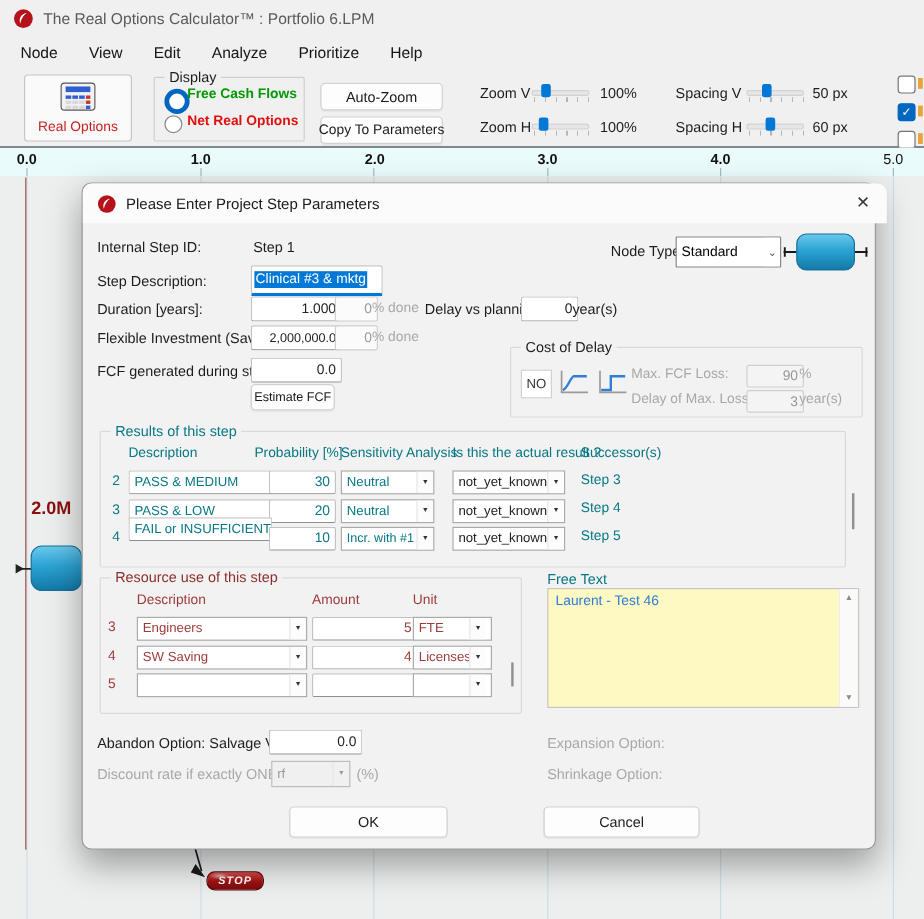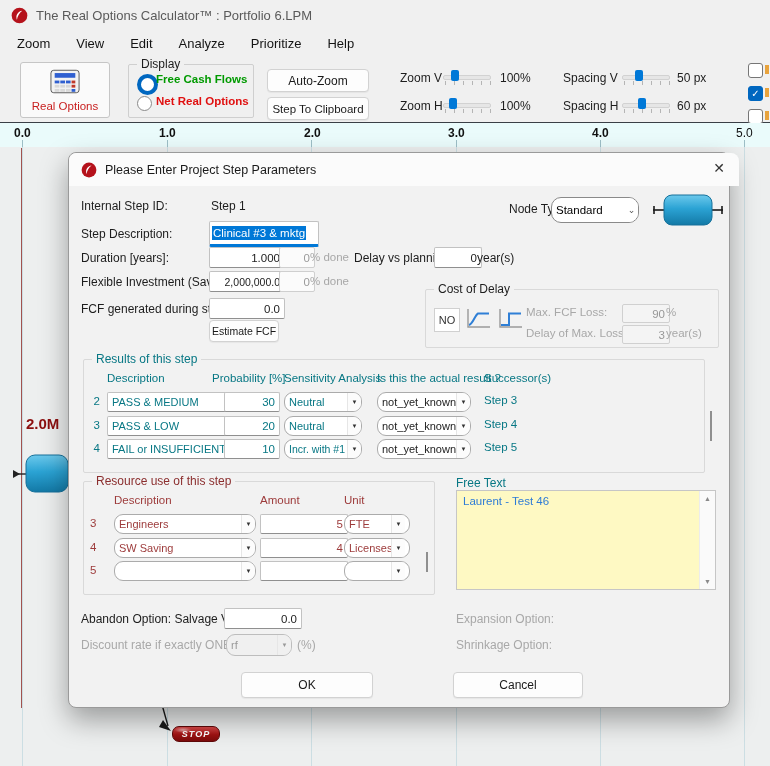--- a/index.html
+++ b/index.html
@@ -16,21 +16,21 @@
   .tb.right{justify-content:flex-end}
   .tb.dis{background:#f4f4f4;border-color:#d0d0d0;color:#979797}
   .tb.softdis{background:#fbfbfb;border-color:#cfcfcf;color:#9a9a9a}
   .win-btn{position:absolute;background:#fdfdfd;border:1px solid #d2d2d2;border-radius:4px;
       display:flex;align-items:center;justify-content:center;font-size:12px;color:#1a1a1a;
       box-shadow:0 1px 1px rgba(0,0,0,.05);cursor:default;white-space:nowrap}
   .grp{position:absolute;border:1px solid #d9d9d9;border-radius:2px}
   .grp-label{position:absolute;top:-8px;left:8px;background:#f2f2f2;padding:0 4px;
       font-size:12px;white-space:nowrap}
   .combo{position:absolute;display:flex;align-items:stretch;background:#fff;
-      border:1px solid #ababab;border-radius:9px;overflow:hidden}
+      border:1px solid #ababab;border-radius:0;overflow:hidden}
   .combo .ct{flex:1;font-size:11px;display:flex;align-items:center;padding-left:4px;
       white-space:nowrap;overflow:hidden}
   .combo .ca{width:13px;display:flex;align-items:center;justify-content:center;font-size:6px;
       color:#333;border-left:1px solid #e6e6e6;background:#fcfcfc}
   .combo.dis{background:#f0f0f0;border-color:#bdbdbd}
   .combo.dis .ct{color:#9a9a9a}
   .combo.dis .ca{background:#f0f0f0;color:#9a9a9a}
   .hdr{position:absolute;font-size:11.5px;white-space:nowrap}
   .rownum{position:absolute;font-size:11.5px;width:14px;text-align:right;white-space:nowrap}
   .slider{position:absolute;width:48px;height:15px}
@@ -53,21 +53,21 @@
   <span style="width:17px;height:17px;display:inline-block">
     <svg width="17" height="17" viewBox="0 0 18 18">
         <circle cx="9" cy="9" r="8.3" fill="#b5121b"></circle>
         <path d="M11.9,4.0 C8.0,4.5 5.4,7.7 5.8,11.6 C5.9,12.6 6.3,13.5 6.3,13.5 C6.7,9.9 9.0,6.0 11.9,4.0 Z" fill="#fff"></path>
       </svg>
   </span>
   <span style="margin-left:8px;font-size:13px;color:#5a5a5a">The Real Options Calculator™ :  Portfolio 6.LPM</span>
 </div>
 
 <div class="abs" style="left:4px;top:30px;width:760px;height:26px;display:flex;align-items:center">
-  <span class="menu-item">Zoom</span>
+  <span class="menu-item">Node</span>
   <span class="menu-item">View</span>
   <span class="menu-item">Edit</span>
   <span class="menu-item">Analyze</span>
   <span class="menu-item">Prioritize</span>
   <span class="menu-item">Help</span>
 </div>
 
 <div class="abs" style="left:0;top:56px;width:770px;height:66px;border-bottom:2px solid #3a3f46">
 
   <div class="abs" style="left:20px;top:6px;width:88px;height:54px;background:#fafafa;border:1px solid #c6c6c6;border-radius:3px;display:flex;flex-direction:column;align-items:center;justify-content:center">
@@ -94,21 +94,21 @@
 
   <div class="grp" style="left:128px;top:8px;width:124px;height:52px;border-color:#cfcfcf">
     <span class="grp-label" style="background:#f0f0f0;color:#1d1d1d">Display</span>
     <span class="abs" style="left:8px;top:9px;width:13px;height:13px;border-radius:50%;background:#fff;border:4px solid #0067c0"></span>
     <span class="abs" style="left:27px;top:8px;font-size:11.5px;font-weight:bold;color:#009a00;white-space:nowrap">Free Cash Flows</span>
     <span class="abs" style="left:8px;top:31px;width:13px;height:13px;border-radius:50%;background:#fff;border:1px solid #8a8a8a"></span>
     <span class="abs" style="left:27px;top:30px;font-size:11.5px;font-weight:bold;color:#e01010;white-space:nowrap">Net Real Options</span>
   </div>
 
   <div class="win-btn" style="left:267px;top:13px;width:100px;height:21px">Auto-Zoom</div>
-  <div class="win-btn" style="left:267px;top:41px;width:100px;height:21px;font-size:11.5px">Step To Clipboard</div>
+  <div class="win-btn" style="left:267px;top:41px;width:100px;height:21px;font-size:11.5px">Copy To Parameters</div>
 
   <span class="lbl" style="left:400px;top:15px">Zoom V</span>
   <div class="slider" style="left:443px;top:14px">
     <div class="sl-track"></div>
       <div class="sl-ticks"></div>
       <div class="sl-thumb" style="left:8px"></div>
   </div>
   <span class="lbl" style="left:500px;top:15px">100%</span>
 
   <span class="lbl" style="left:400px;top:43px">Zoom H</span>
@@ -206,21 +206,21 @@
           <path d="M11.9,4.0 C8.0,4.5 5.4,7.7 5.8,11.6 C5.9,12.6 6.3,13.5 6.3,13.5 C6.7,9.9 9.0,6.0 11.9,4.0 Z" fill="#fff"></path>
         </svg>
     </span>
     <span style="margin-left:8px;font-size:12.5px;color:#1a1a1a">Please Enter Project Step Parameters</span>
     <span style="position:absolute;right:14px;top:7px;font-size:14px;color:#333">✕</span>
   </div>
 
   <span class="lbl" style="left:12px;top:46px">Internal Step ID:</span>
   <span class="lbl" style="left:142px;top:46px">Step 1</span>
   <span class="lbl" style="left:440px;top:49px">Node Type:</span>
-  <div class="combo" style="left:482px;top:44px;width:86px;height:24px;border-radius:10px;border-color:#8a8a8a">
+  <div class="combo" style="left:494px;top:44px;width:86px;height:24px;border-radius:1px;border-color:#8a8a8a">
     <span class="ct" style="font-size:11.5px">Standard</span>
     <span class="ca" style="border-left:none;background:#fff;font-size:9px;color:#555">⌄</span>
   </div>
   <span class="abs" style="left:583px;top:40px;width:72px;height:34px">
     <svg width="72" height="34" viewBox="0 0 72 34">
       <defs>
           <linearGradient id="ng2" x1="0" y1="0" x2="0" y2="1">
         <stop offset="0" stop-color="#6cc9ec"></stop>
             <stop offset="0.45" stop-color="#2ba3d4"></stop>
             <stop offset="1" stop-color="#1379a6"></stop>
@@ -315,21 +315,21 @@
       <span class="ct teal">Neutral</span>
       <span class="ca">▼</span>
       </div>
     <div class="combo" style="left:293px;top:56px;width:92px;height:18px">
       <span class="ct" style="color:#222">not_yet_known</span>
       <span class="ca">▼</span>
       </div>
     <span class="hdr teal" style="left:400px;top:58px">Step 4</span>
 
     <span class="rownum teal" style="left:2px;top:82px">4</span>
-    <div class="tb teal" style="left:23px;top:79px;width:110px;height:18px;font-size:11px">
+    <div class="tb teal" style="left:23px;top:71px;width:110px;height:18px;font-size:11px">
       <span style="color:#077784">FAIL or INSUFFICIENT</span>
       </div>
     <div class="tb right teal" style="left:140px;top:79px;width:46px;height:18px">
       <span style="color:#077784">10</span>
       </div>
     <div class="combo" style="left:200px;top:79px;width:76px;height:18px">
       <span class="ct teal" style="font-size:10.5px">Incr. with #1</span>
       <span class="ca">▼</span>
       </div>
     <div class="combo" style="left:293px;top:79px;width:92px;height:18px">

